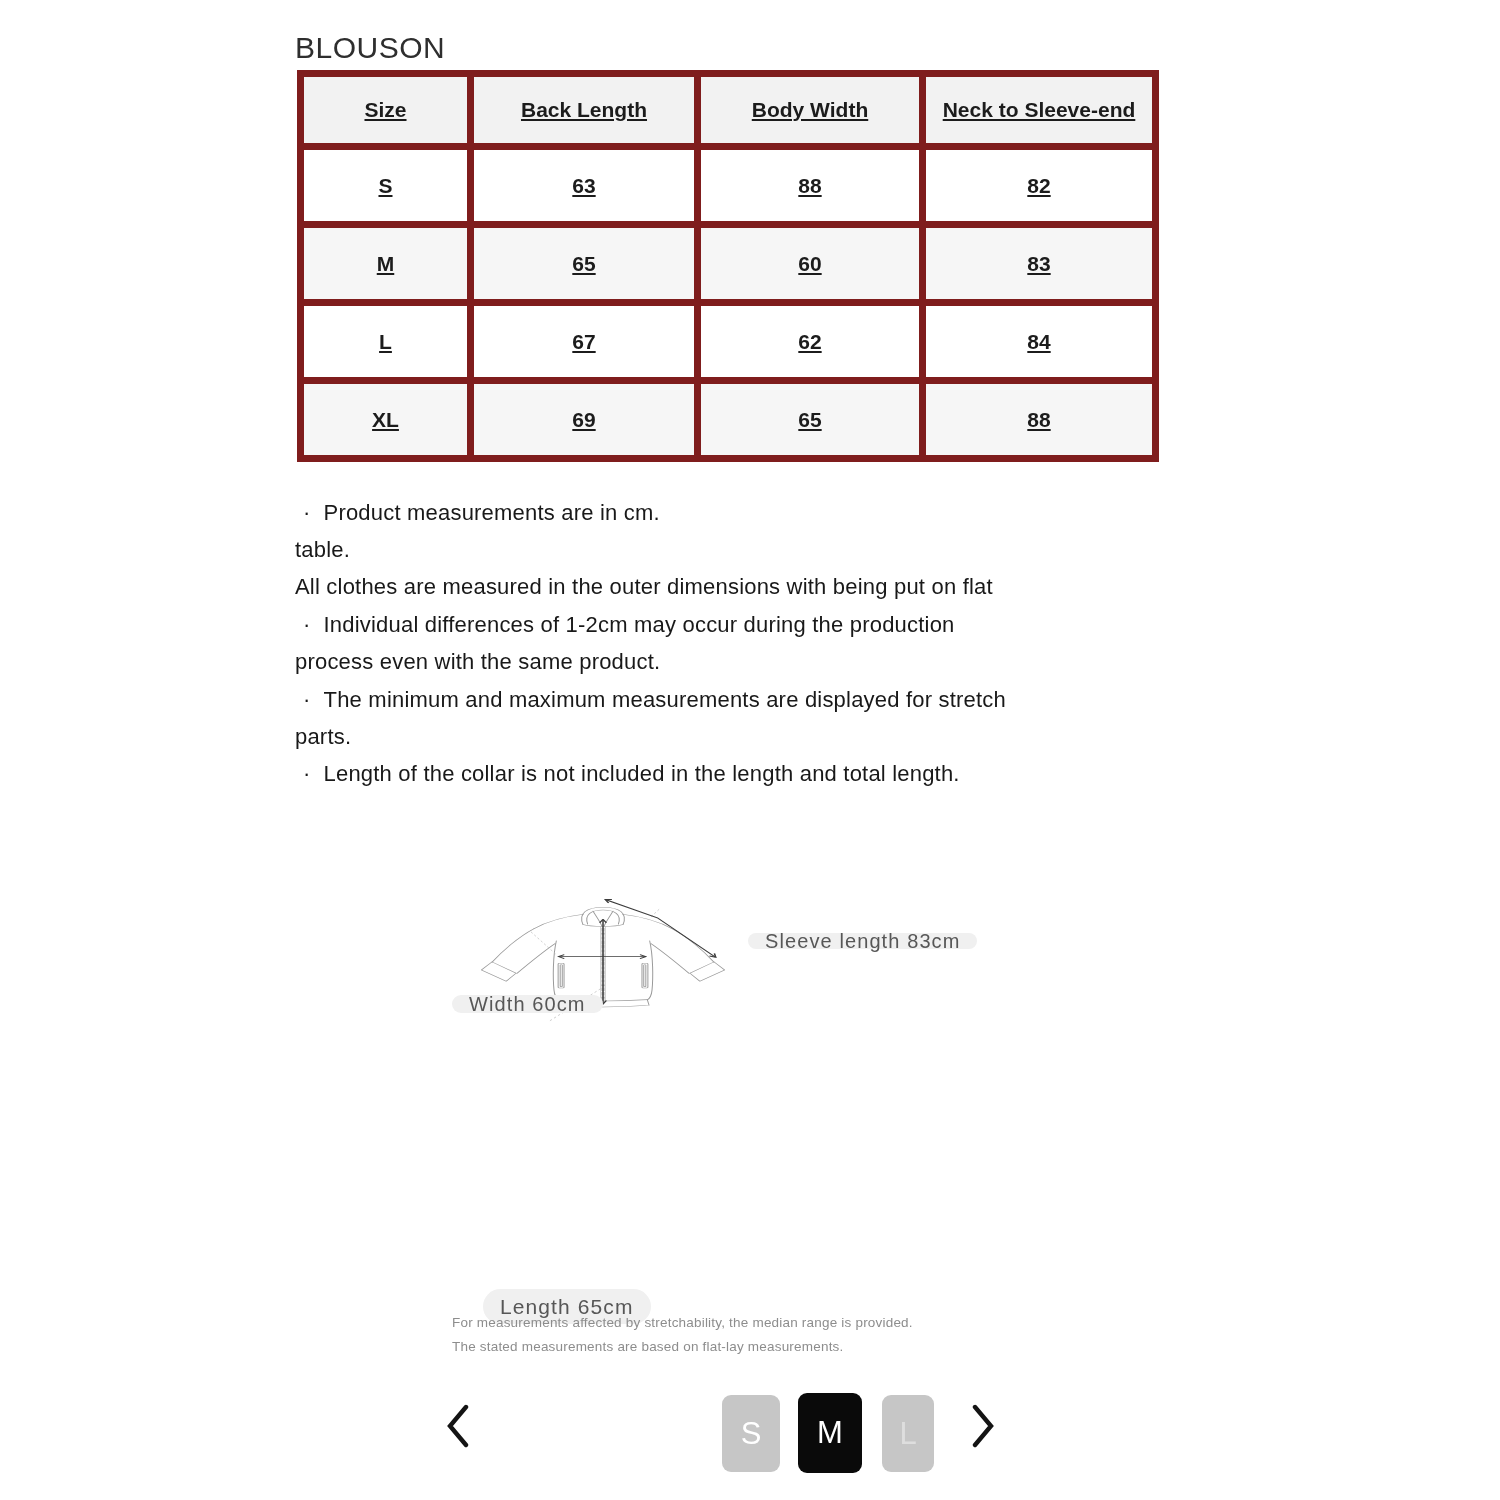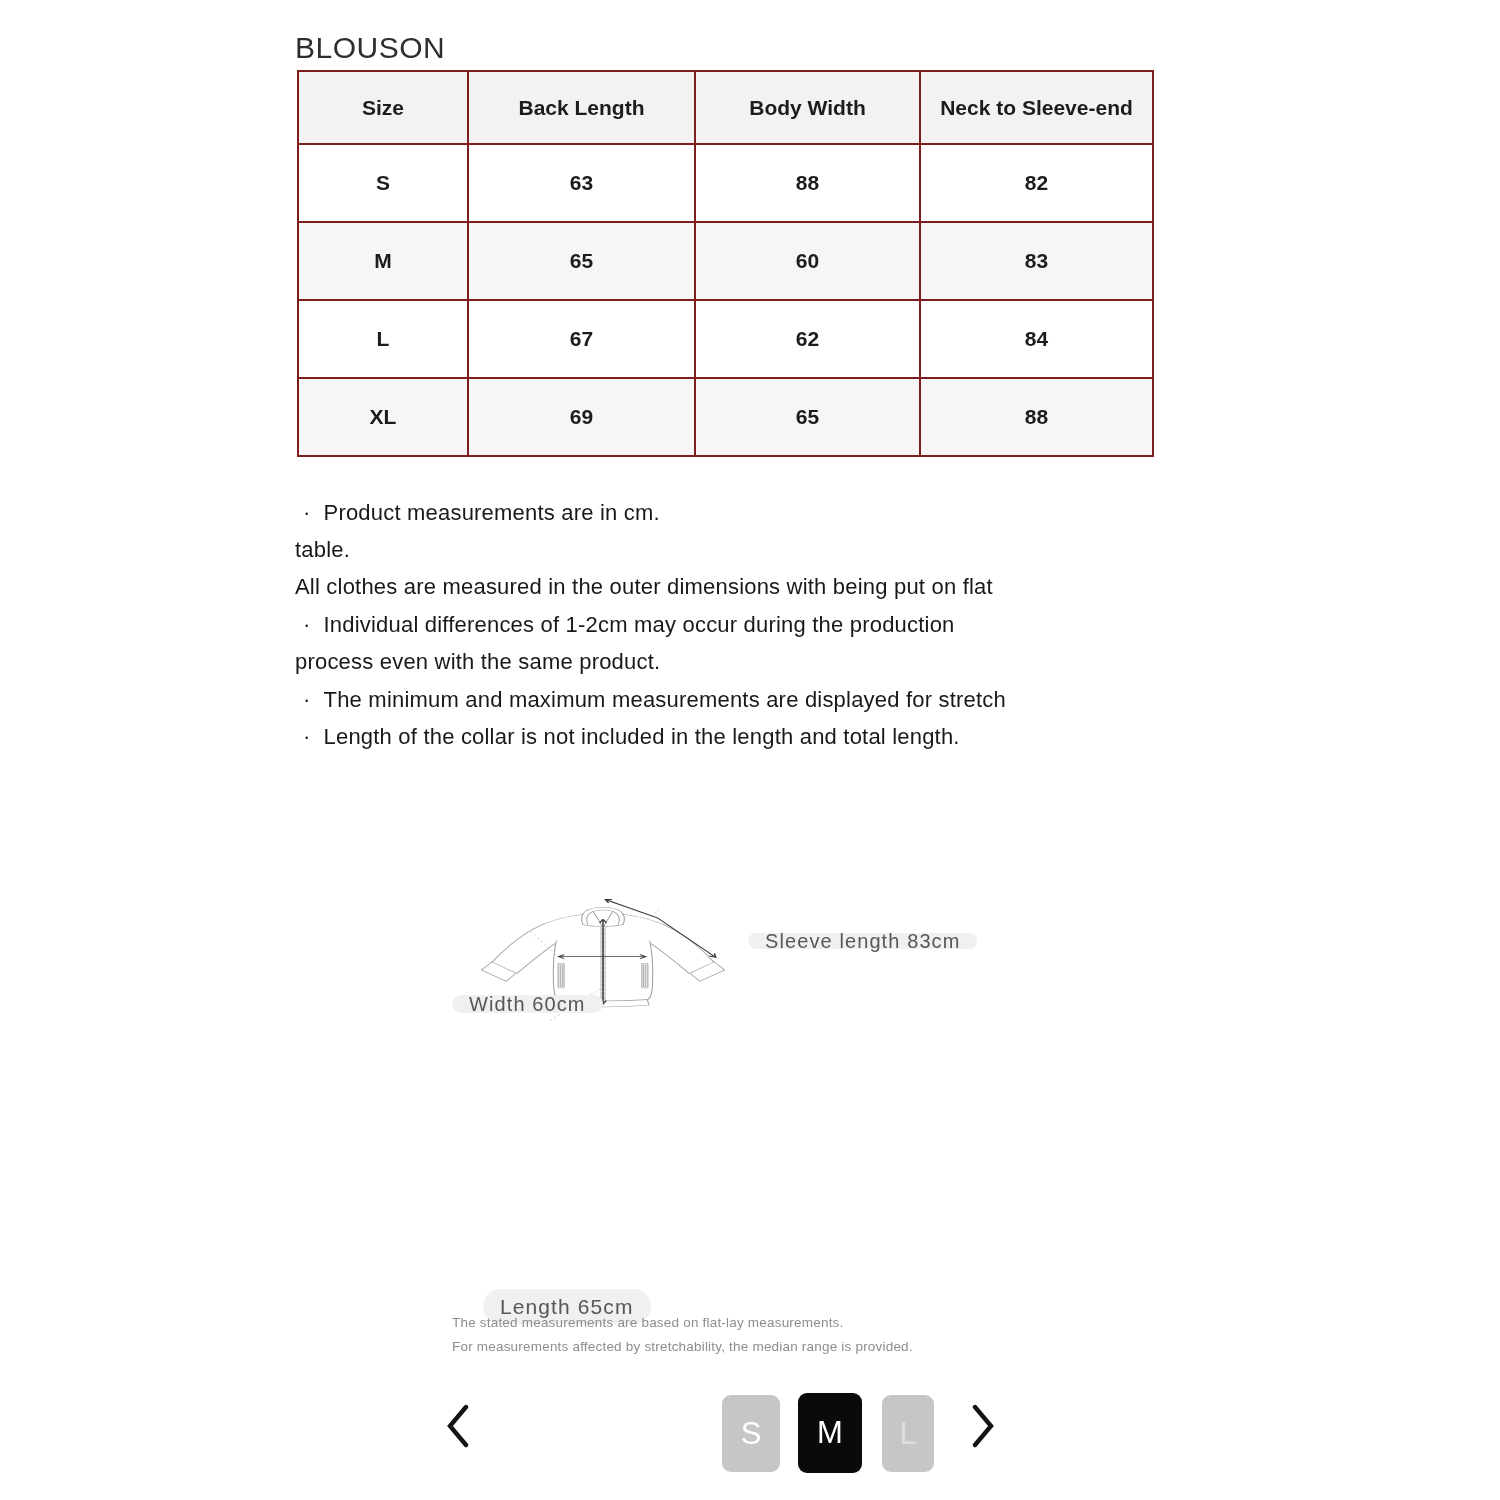--- a/index.html
+++ b/index.html
@@ -13,21 +13,21 @@
     position:absolute; left:295px; top:31px;
     font-size:30px; font-weight:400; letter-spacing:.5px; color:#2e2e2e;
   }
   
   table.size-table{
     position:absolute; left:297px; top:70px;
     border-collapse:collapse; table-layout:fixed; width:855px;
     font-size:21px; font-weight:bold; color:#1c1c1c; text-align:center;
   }
   table.size-table th, table.size-table td{
-    border:2px solid #7f1d1d; vertical-align:middle; padding:0;
+    border:7px solid #7f1d1d; vertical-align:middle; padding:0;text-decoration:underline;
   }
   table.size-table thead th{ height:73px; background:#f2f2f2; font-weight:bold;}
   table.size-table tbody td{ height:78px; background:#ffffff; }
   table.size-table tbody tr:nth-child(even) td{ background:#f6f6f6; }
   
   .notes{ position:absolute; left:295px; top:494px; }
   .note-line{
     display:flex; align-items:center; height:37.4px; white-space:nowrap;
     font-size:22px; color:#191919; letter-spacing:.2px;
   }
@@ -130,20 +130,23 @@
         <span>Individual differences of 1-2cm may occur during the production</span>
       </div>
     <div class="note-line">
         <span>process even with the same product.</span>
       </div>
     <div class="note-line">
         <span class="bullet">·</span>
         <span>The minimum and maximum measurements are displayed for stretch</span>
       </div>
     <div class="note-line">
+        <span>parts.</span>
+      </div>
+    <div class="note-line">
         <span class="bullet">·</span>
         <span>Length of the collar is not included in the length and total length.</span>
       </div>
   </div>
 
   <svg class="diagram" width="620" height="480" viewBox="430 880 1050 1360" preserveAspectRatio="none">
     <svg x="430" y="880" width="620" height="480" viewBox="430 880 620 480">
       <defs>
         <marker id="mA" viewBox="0 0 10 10" refX="7.5" refY="5" markerWidth="14" markerHeight="14" orient="auto-start-reverse" markerUnits="userSpaceOnUse">
           <path d="M1.5 1 L8.5 5 L1.5 9" fill="none" stroke="#3c3c3c" stroke-width="1.9"></path>
@@ -199,22 +202,22 @@
         <polyline points="728,936 815,987 913,1098" marker-start="url(#mA)" marker-end="url(#mA)"></polyline>
       </g>
     </svg>
   </svg>
 
   <div class="pill" id="pill-sleeve">Sleeve length 83cm</div>
   <div class="pill" id="pill-width">Width 60cm</div>
   <div class="pill" id="pill-length">Length 65cm</div>
 
   <div class="footnote">
+    <div>For measurements affected by stretchability, the median range is provided.</div>
     <div>The stated measurements are based on flat-lay measurements.</div>
-    <div>For measurements affected by stretchability, the median range is provided.</div>
   </div>
 
   <button class="chev-btn" id="chev-left" aria-label="previous">
     <svg width="26" height="44" viewBox="0 0 26 44">
       <polyline points="21,3 5,22 21,41" fill="none" stroke="#141414" stroke-width="4.4" stroke-linecap="round" stroke-linejoin="miter"></polyline>
     </svg>
   </button>
 
   <button class="size-btn" id="size-s">
     <span>S</span>

